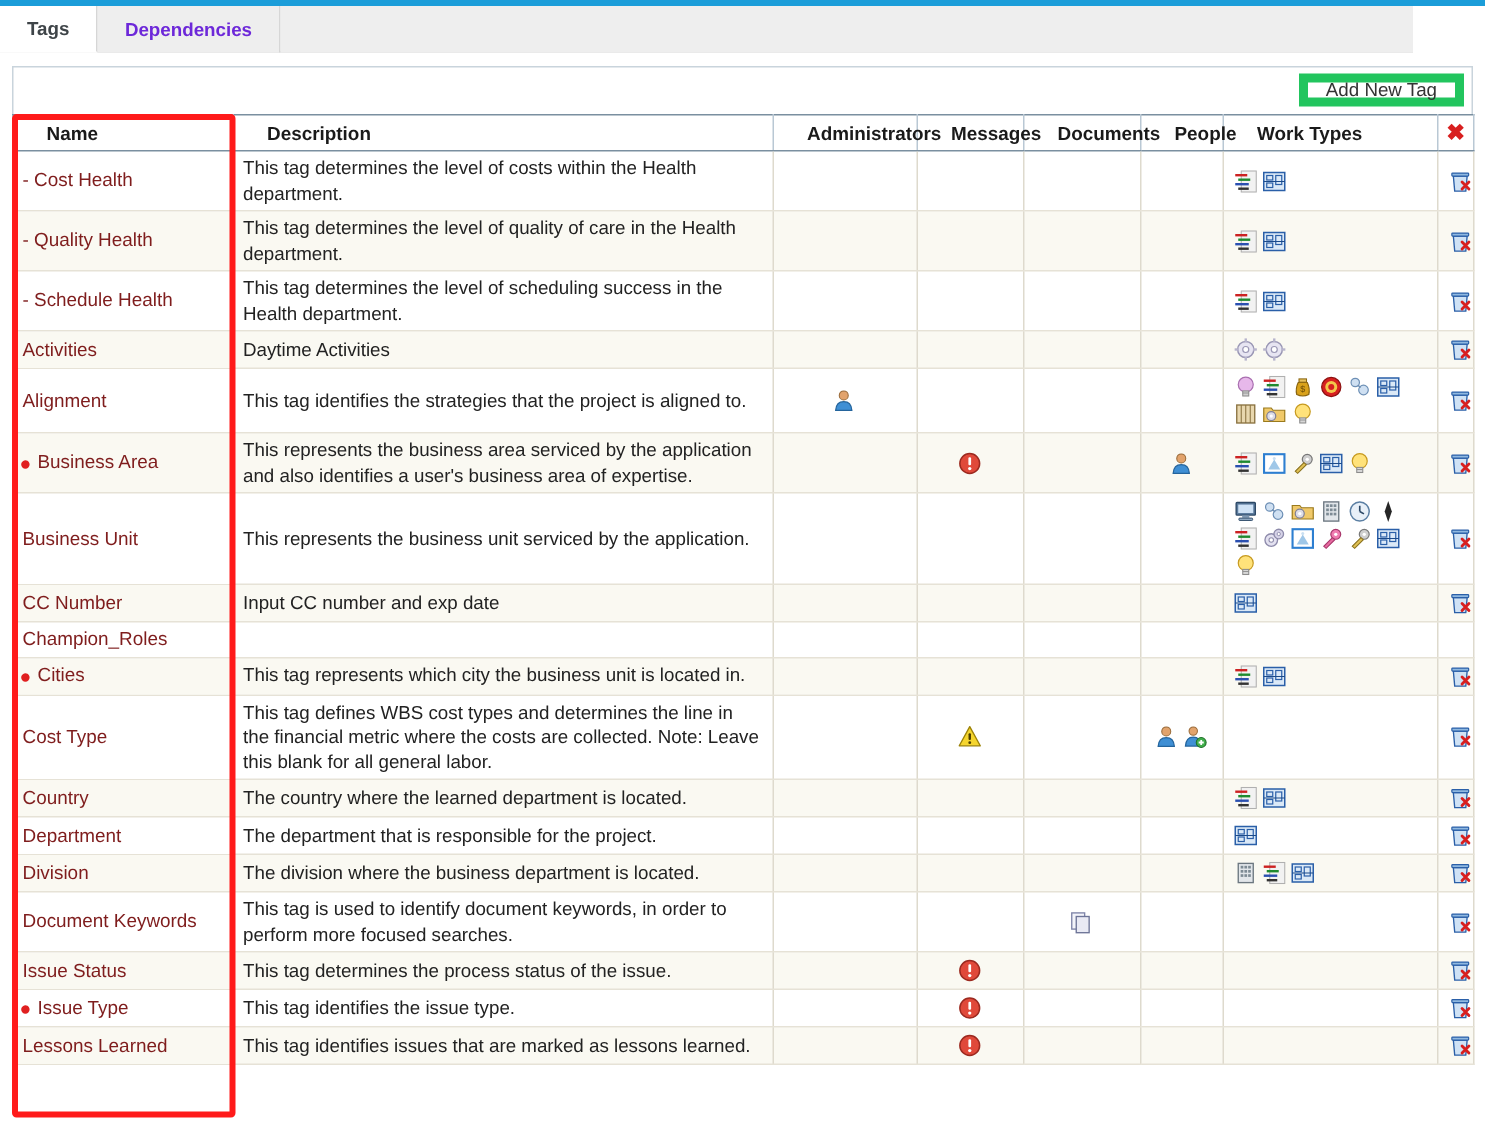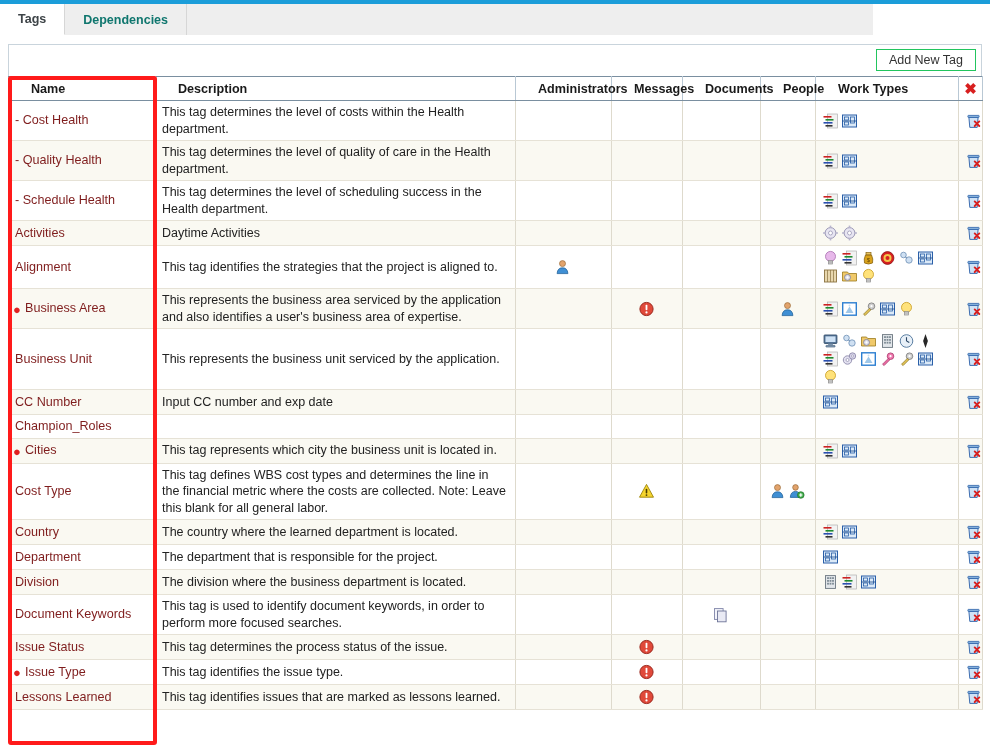--- a/index.html
+++ b/index.html
@@ -13,28 +13,28 @@
   #app { position: relative; width: 990px; height: 752px; background:#fff; }
 
   
   .topbar {
     position:absolute; left:0; top:0; width:990px; height:4px;
     background:#1b9dd9;
   }
 
   
   .tabstrip {
-    position:absolute; left:0; top:4px; width:873px; height:31px;
+    position:absolute; left:0; top:4px; width:942px; height:31px;
     background:#ffffff;
     border-bottom:1px solid #cfcfcf;
   }
   .tabstrip-inner { display:flex; height:31px; align-items:stretch; }
   .tab {
     display:flex; align-items:center; justify-content:center;
-    font-size:12.5px; font-weight:bold; color:#0f766e;
+    font-size:12.5px; font-weight:bold; color:#6d28d9;
     padding:0 18px;
     border-right:1px solid #d6d6d6;
     background:#eeeeee;
     cursor:pointer;
     white-space:nowrap;
   }
   .tab.active {
     background:#ffffff;
     color:#3e4448;
     border-bottom:1px solid #ffffff;
@@ -52,21 +52,21 @@
     background:#ffffff;
     border:1px solid #c9d4dc;
     border-bottom:none;
   }
   .add-btn {
     position:absolute; right:5px; top:4px;
     height:22px;
     padding:0 12px;
     display:flex; align-items:center; justify-content:center;
     background:#ffffff;
-    border:1px solid #22c55e;
+    border:6px solid #22c55e;
     font-size:12.5px;
     color:#333;
     font-family:"Liberation Sans", sans-serif;
     cursor:pointer;
     white-space:nowrap;
   }
 
   
   .tbl-wrap { position:absolute; left:8px; top:76px; width:974px; }
   table.grid {

